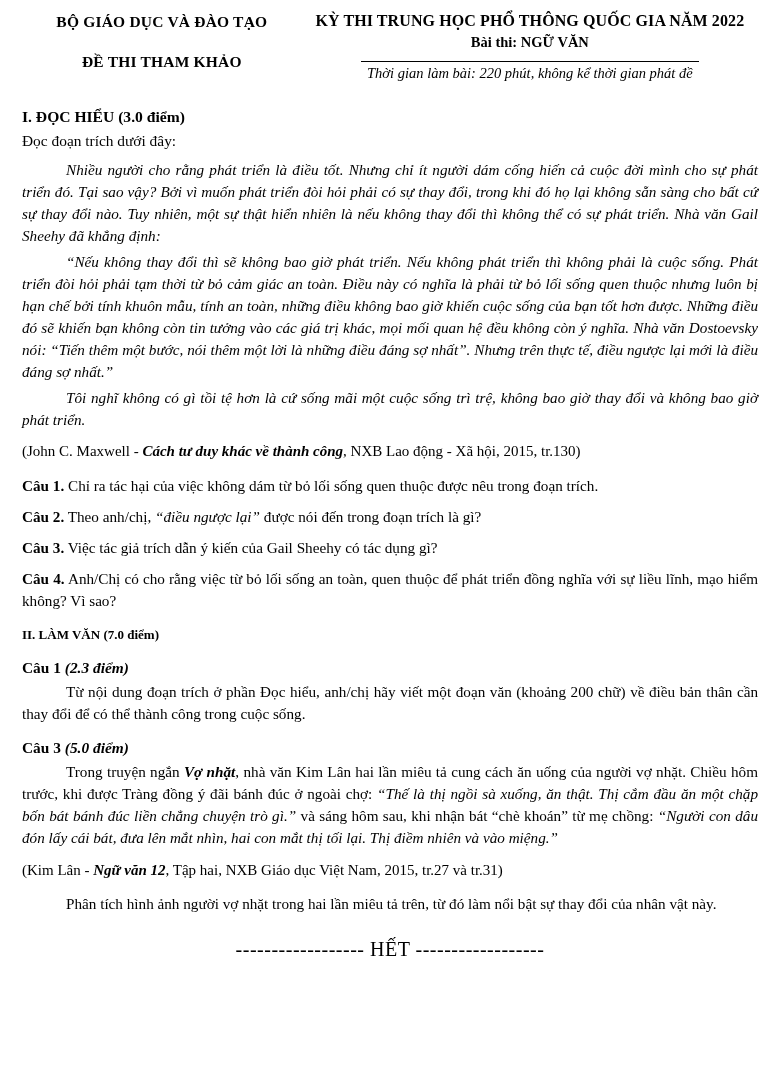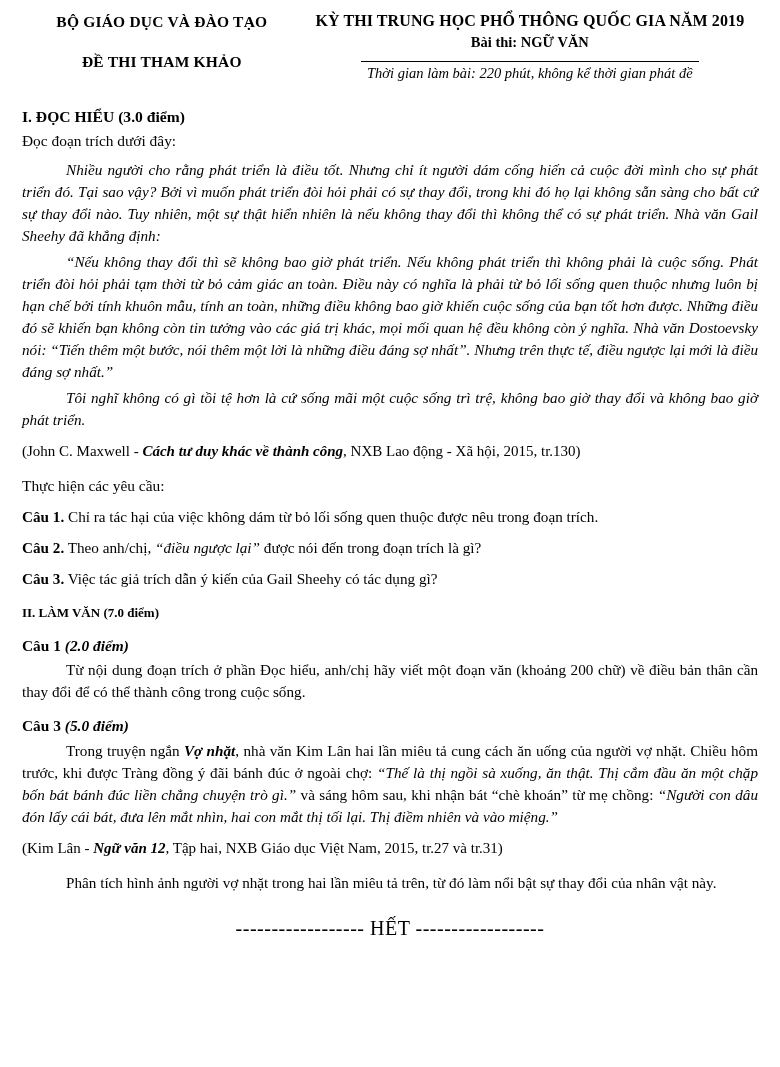--- a/index.html
+++ b/index.html
@@ -149,58 +149,60 @@
 <body>
 
 <div class="page">
 
   <div class="header">
     <div class="header-left">
       <div class="org-name">BỘ GIÁO DỤC VÀ ĐÀO TẠO</div>
       <div class="exam-label">ĐỀ THI THAM KHẢO</div>
     </div>
     <div class="header-right">
-      <div class="exam-title">KỲ THI TRUNG HỌC PHỔ THÔNG QUỐC GIA NĂM 2019</div>
+      <div class="exam-title">KỲ THI TRUNG HỌC PHỔ THÔNG QUỐC GIA NĂM 2022</div>
       <div class="exam-subject">Bài thi: NGỮ VĂN</div>
       <div class="time-line">Thời gian làm bài: 220 phút, không kể thời gian phát đề</div>
     </div>
   </div>
 
   <div class="content">
 
     <div class="sec-head">I. ĐỌC HIỂU (3.0 điểm)</div>
     <div class="lead-bold">Đọc đoạn trích dưới đây:</div>
 
     <p class="para">Nhiều người cho rằng phát triển là điều tốt. Nhưng chỉ ít người dám cống hiến cả cuộc đời mình cho sự phát triển đó. Tại sao vậy? Bởi vì muốn phát triển đòi hỏi phải có sự thay đổi, trong khi đó họ lại không sẵn sàng cho bất cứ sự thay đổi nào. Tuy nhiên, một sự thật hiển nhiên là nếu không thay đổi thì không thể có sự phát triển. Nhà văn Gail Sheehy đã khẳng định:</p>
     <p class="para">“Nếu không thay đổi thì sẽ không bao giờ phát triển. Nếu không phát triển thì không phải là cuộc sống. Phát triển đòi hỏi phải tạm thời từ bỏ cảm giác an toàn. Điều này có nghĩa là phải từ bỏ lối sống quen thuộc nhưng luôn bị hạn chế bởi tính khuôn mẫu, tính an toàn, những điều không bao giờ khiến cuộc sống của bạn tốt hơn được. Những điều đó sẽ khiến bạn không còn tin tưởng vào các giá trị khác, mọi mối quan hệ đều không còn ý nghĩa. Nhà văn Dostoevsky nói: “Tiến thêm một bước, nói thêm một lời là những điều đáng sợ nhất”. Nhưng trên thực tế, điều ngược lại mới là điều đáng sợ nhất.”</p>
     <p class="para">Tôi nghĩ không có gì tồi tệ hơn là cứ sống mãi một cuộc sống trì trệ, không bao giờ thay đổi và không bao giờ phát triển.</p>
 
     <div class="source-line">
       <span>(John C. Maxwell - </span><span class="work">Cách tư duy khác về thành công</span><span>, NXB Lao động - Xã hội, 2015, tr.130)</span>
     </div>
 
-    <div class="lead-bold">Thực hiện các yêu cầu:</div>
 
     <div class="q-block">
       <span class="q-label">Câu 1.</span><span> Chỉ ra tác hại của việc không dám từ bỏ lối sống quen thuộc được nêu trong đoạn trích.</span>
     </div>
 
     <div class="q-block">
       <span class="q-label">Câu 2.</span><span> Theo anh/chị, </span><span class="q-italic">“điều ngược lại”</span><span> được nói đến trong đoạn trích là gì?</span>
     </div>
 
     <div class="q-block">
       <span class="q-label">Câu 3.</span><span> Việc tác giả trích dẫn ý kiến của Gail Sheehy có tác dụng gì?</span>
     </div>
 
+    <div class="q-block">
+      <span class="q-label">Câu 4.</span><span> Anh/Chị có cho rằng việc từ bỏ lối sống an toàn, quen thuộc để phát triển đồng nghĩa với sự liều lĩnh, mạo hiểm không? Vì sao?</span>
+    </div>
 
     <div class="sec-head-2">II. LÀM VĂN (7.0 điểm)</div>
 
     <div class="sub-head">
-      <span>Câu 1 </span><span class="pts">(2.0 điểm)</span>
+      <span>Câu 1 </span><span class="pts">(2.3 điểm)</span>
     </div>
     <p class="para-upright">Từ nội dung đoạn trích ở phần Đọc hiểu, anh/chị hãy viết một đoạn văn (khoảng 200 chữ) về điều bản thân cần thay đổi để có thể thành công trong cuộc sống.</p>
 
     <div class="sub-head">
       <span>Câu 3 </span><span class="pts">(5.0 điểm)</span>
     </div>
 
     <p class="para-upright"><span>Trong truyện ngắn </span><span class="bold-ital">Vợ nhặt</span><span>, nhà văn Kim Lân hai lần miêu tả cung cách ăn uống của người vợ nhặt. Chiều hôm trước, khi được Tràng đồng ý đãi bánh đúc ở ngoài chợ: </span><span class="ital">“Thế là thị ngồi sà xuống, ăn thật. Thị cắm đầu ăn một chặp bốn bát bánh đúc liền chẳng chuyện trò gì.”</span><span> và sáng hôm sau, khi nhận bát “chè khoán” từ mẹ chồng: </span><span class="ital">“Người con dâu đón lấy cái bát, đưa lên mắt nhìn, hai con mắt thị tối lại. Thị điềm nhiên và vào miệng.”</span></p>
 
     <div class="source-line">

